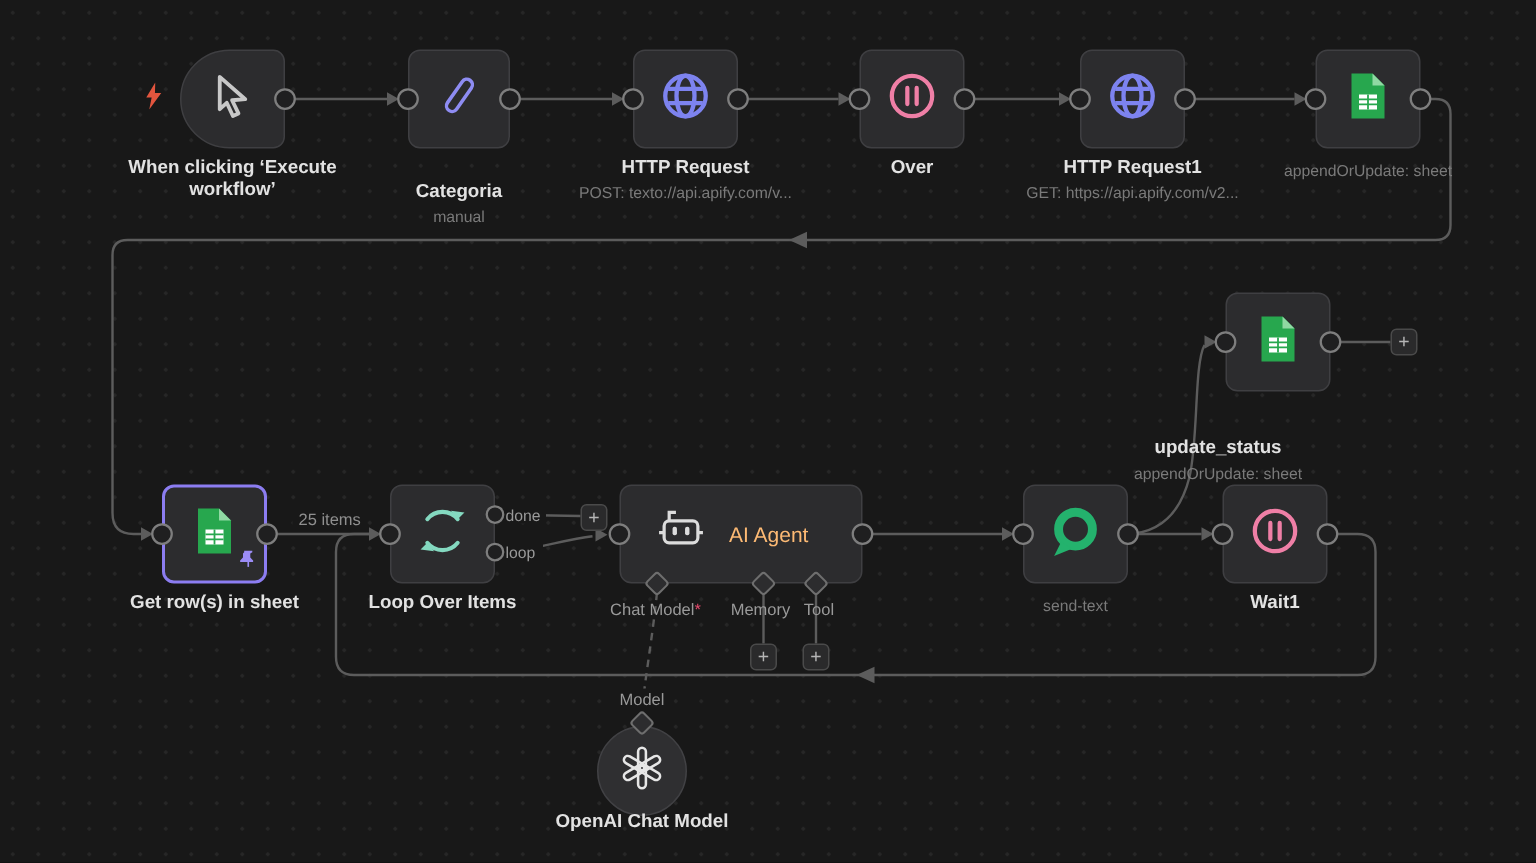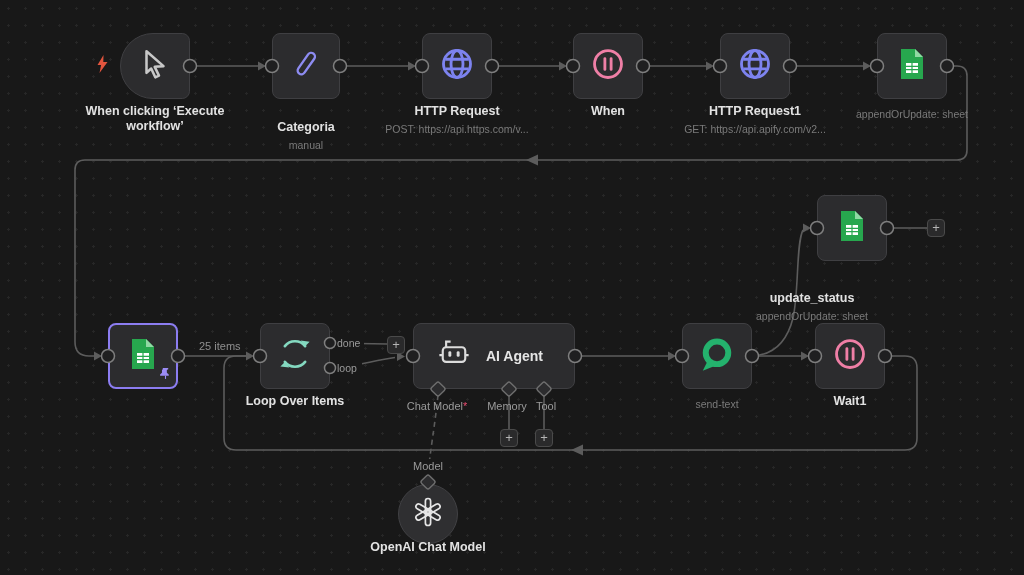--- a/index.html
+++ b/index.html
@@ -15,21 +15,21 @@
   .ports{z-index:3;pointer-events:none;}
   .node{
     position:absolute;z-index:2;box-sizing:border-box;
     background:#2c2c2e;border:1px solid #3f3f42;border-radius:8px;
     display:flex;align-items:center;justify-content:center;
   }
   .node.trigger{border-radius:34px 8px 8px 34px;}
   .node.selected{border:2px solid #8c7df1;}
   .node.wide{justify-content:flex-start;padding-left:22px;gap:14px;}
   .node.round{border-radius:50%;background:#2f2f31;border:1px solid #414144;}
-  .ai-title{color:#e5e5e5;font-size:14px;font-weight:bold;}
+  .ai-title{color:#fdba74;font-size:14px;font-weight:normal;}
   .nlabel{
     position:absolute;z-index:2;text-align:center;color:#e2e2e2;
     font-size:12.5px;font-weight:bold;line-height:15px;
   }
   .nsub{font-size:10.5px;font-weight:normal;color:#7a7a7a;margin-top:3px;white-space:nowrap;text-align:center;}
   .plusbtn{
     position:absolute;z-index:2;width:18px;height:18px;box-sizing:border-box;
     background:#2a2a2b;border:1px solid #4a4a4a;border-radius:4px;
     color:#b5b5b5;font-size:13px;line-height:16px;text-align:center;
   }
@@ -275,37 +275,38 @@
 
   <div class="nlabel" style="left:75px;top:104px;width:160px;">
     <div>When clicking ‘Execute workflow’</div>
   </div>
   <div class="nlabel" style="left:246px;top:120px;width:120px;">
     <div>Categoria</div>
       <div class="nsub">manual</div>
   </div>
   <div class="nlabel" style="left:357px;top:104px;width:200px;">
     <div>HTTP Request</div>
-      <div class="nsub">POST: https://api.https.com/v...</div>
+      <div class="nsub">POST: texto://api.apify.com/v...</div>
   </div>
   <div class="nlabel" style="left:548px;top:104px;width:120px;">
-    <div>When</div>
+    <div>Over</div>
   </div>
   <div class="nlabel" style="left:655px;top:104px;width:200px;">
     <div>HTTP Request1</div>
       <div class="nsub">GET: https://api.apify.com/v2...</div>
   </div>
   <div class="nlabel" style="left:832px;top:104px;width:160px;">
       <div class="nsub">appendOrUpdate: sheet</div>
   </div>
   <div class="nlabel" style="left:732px;top:264px;width:160px;margin-top:27px;">
     <div>update_status</div>
       <div class="nsub">appendOrUpdate: sheet</div>
   </div>
   <div class="nlabel" style="left:63px;top:394px;width:160px;">
+    <div>Get row(s) in sheet</div>
   </div>
   <div class="nlabel" style="left:215px;top:394px;width:160px;">
     <div>Loop Over Items</div>
   </div>
   <div class="nlabel" style="left:637px;top:394px;width:160px;">
       <div class="nsub">send-text</div>
   </div>
   <div class="nlabel" style="left:770px;top:394px;width:160px;">
     <div>Wait1</div>
   </div>

